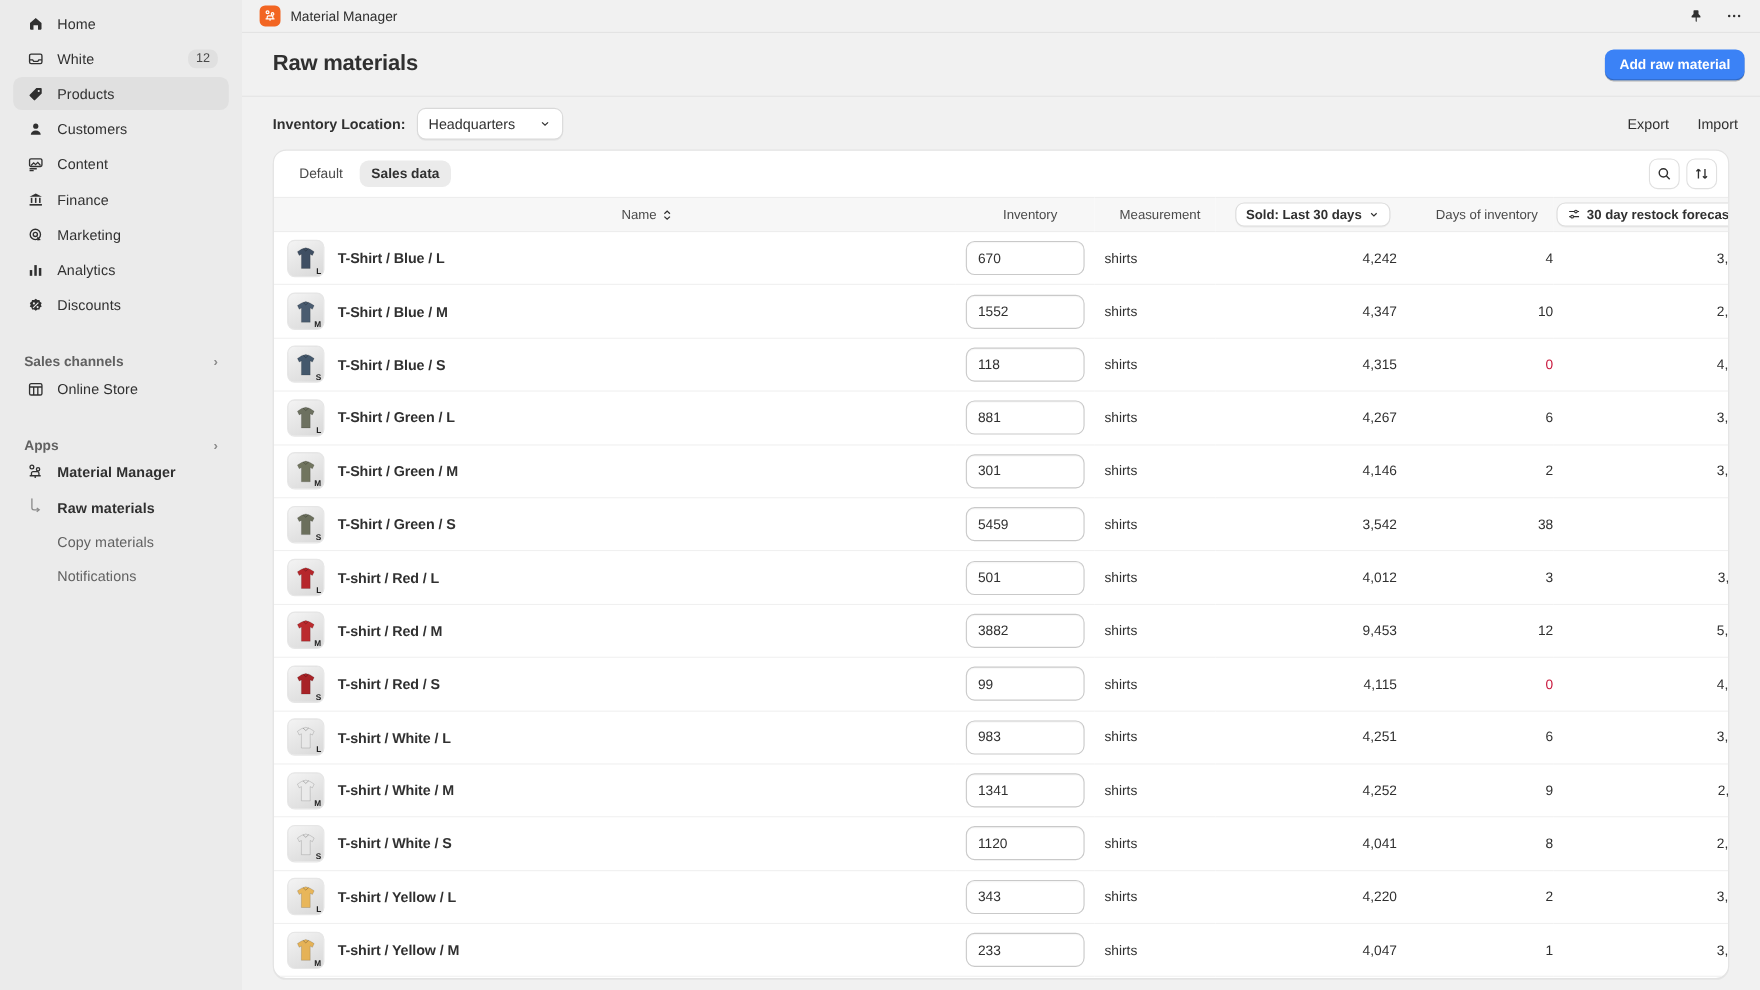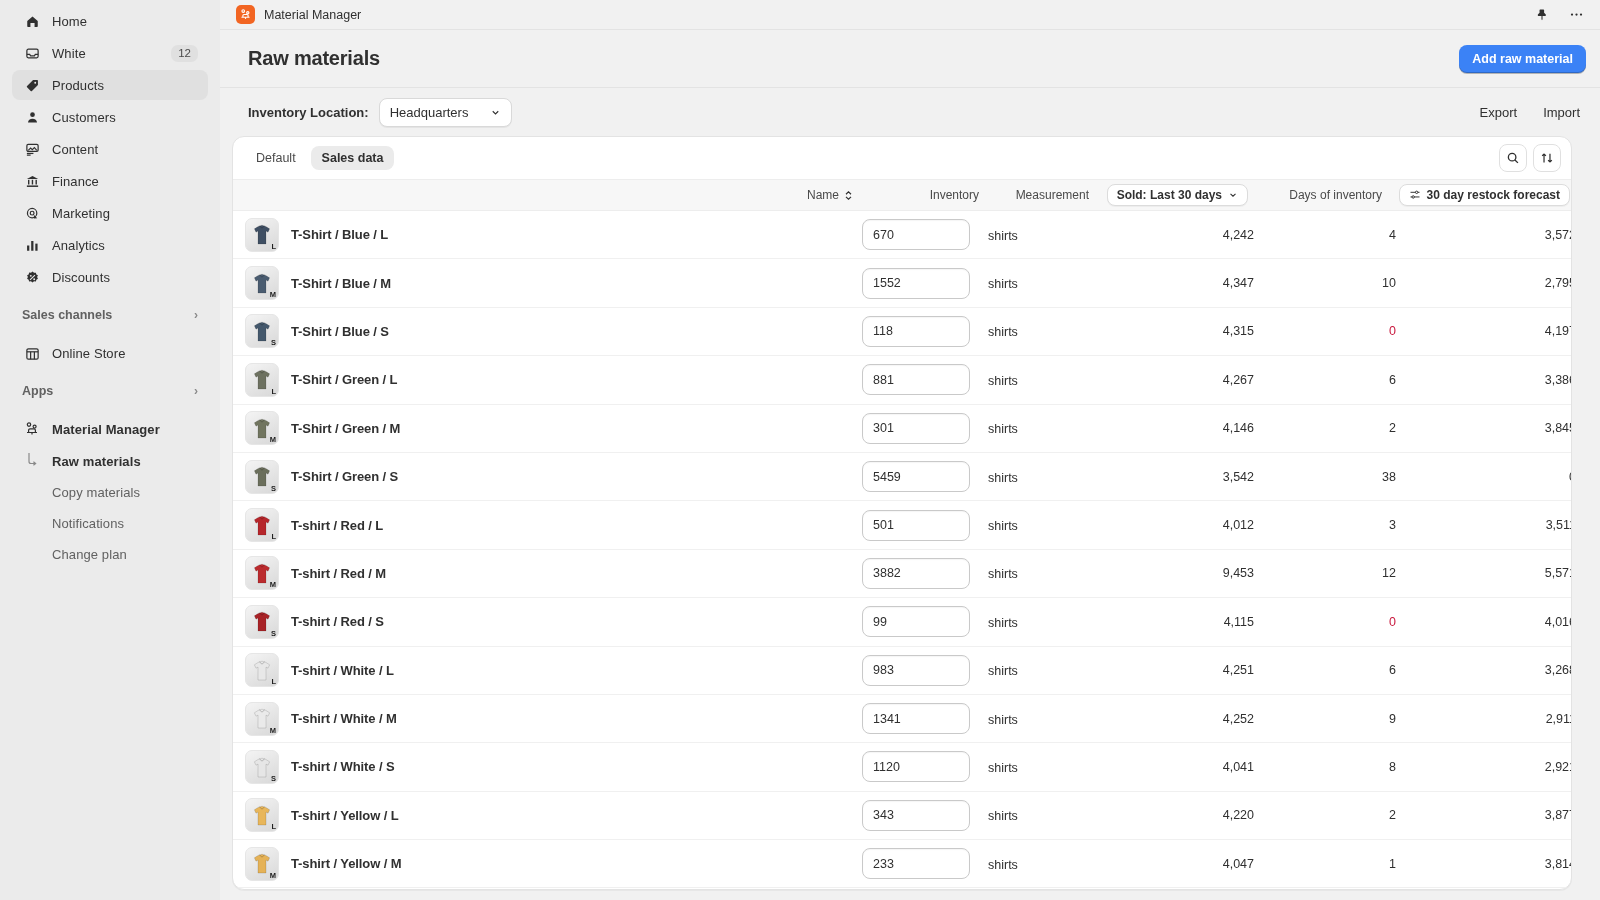--- a/index.html
+++ b/index.html
@@ -41,21 +41,21 @@
   .nav-label.bold { font-weight: 600; }
   .nav-label.muted { color: #616161; font-weight: 400; }
   .nav-badge {
     margin-left: auto;
     background: #e0e0e0; color: #4a4a4a;
     font-size: 11.5px; font-weight: 500;
     border-radius: 7px; padding: 1px 7px;
     line-height: 15px;
   }
   .nav-section {
-    display: flex; align-items: flex-start;
+    display: flex; align-items: flex-end;
     height: 28px; padding: 0 10px;
     margin-top: 16px; margin-bottom: 2px;
     cursor: pointer;
   }
   .nav-section span {
     font-size: 12.5px; color: #616161; font-weight: 600;
   }
   .nav-section .chev { margin-left: auto; color: #8a8a8a; font-size: 12px; }
   .subnav { padding-left: 0; }
   .sub-item {
@@ -108,21 +108,21 @@
     background: #ffffff; border: 1px solid #d9d9d9; border-radius: 8px;
     padding: 6px 10px; font-size: 13px; color: #303030; font-weight: 500;
     display: flex; align-items: center; gap: 22px; cursor: pointer;
     box-shadow: 0 1px 0 rgba(0,0,0,.05);
   }
   .loc-actions { margin-left: auto; display: flex; align-items: center; gap: 26px; }
   .link-btn { font-size: 13px; color: #303030; font-weight: 500; cursor: pointer; }
 
   
   .card {
-    margin: 0 28px 0 12px;
+    margin: 0 28px 0 28px;
     background: #ffffff;
     border: 1px solid #e3e3e3;
     border-radius: 12px;
     box-shadow: 0 1px 0 rgba(0,0,0,.04);
     overflow: hidden;
     height: 754px;
   }
   .tabs-row {
     height: 42px; display: flex; align-items: center;
     padding: 0 10px 0 12px;
@@ -137,21 +137,21 @@
     width: 28px; height: 28px; border-radius: 8px;
     border: 1px solid #e0e0e0; background: #fff;
     display: flex; align-items: center; justify-content: center;
     cursor: pointer; color: #303030;
   }
 
   table.grid { width: 100%; border-collapse: collapse; table-layout: fixed; }
   .thead-row { background: #f7f7f7; height: 31px; }
   .thead-row th {
     font-size: 12px; color: #4a4a4a; font-weight: 400;
-    text-align: right; padding: 0; vertical-align: middle;
+    text-align: center; padding: 0; vertical-align: middle;
     border-top: 1px solid #ededed; border-bottom: 1px solid #ededed;
   }
   th.c-name { padding-left: 58px; }
   th.c-inv  { padding-left: 9px; }
   th.c-meas { padding-left: 9px; }
   th.c-sold { text-align: right; padding-right: 6px; }
   th.c-days { text-align: right; padding-right: 14px; }
   th.c-fore { text-align: right; padding-right: 6px; }
   .name-sort { display: inline-flex; align-items: center; gap: 5px; cursor: pointer; }
   .chip {
@@ -332,23 +332,20 @@
               <path d="M8.4 8.8 10.6 10.5 8.4 12.2"></path>
             </svg>
           </span>
           <span class="nav-label bold lbl">Raw materials</span>
         </div>
         <div class="sub-item indent">
           <span class="nav-label muted lbl">Copy materials</span>
         </div>
         <div class="sub-item indent">
           <span class="nav-label muted lbl">Notifications</span>
-        </div>
-        <div class="sub-item indent">
-          <span class="nav-label muted lbl">Change plan</span>
         </div>
       </div>
   </aside>
 
   <main class="main">
 
     <div class="topbar">
       <span class="app-icon">
         <svg width="13" height="13" viewBox="0 0 16 16" fill="none" stroke="#ffffff" stroke-width="1.4">
           <circle cx="5.2" cy="3.8" r="1.6"></circle>

